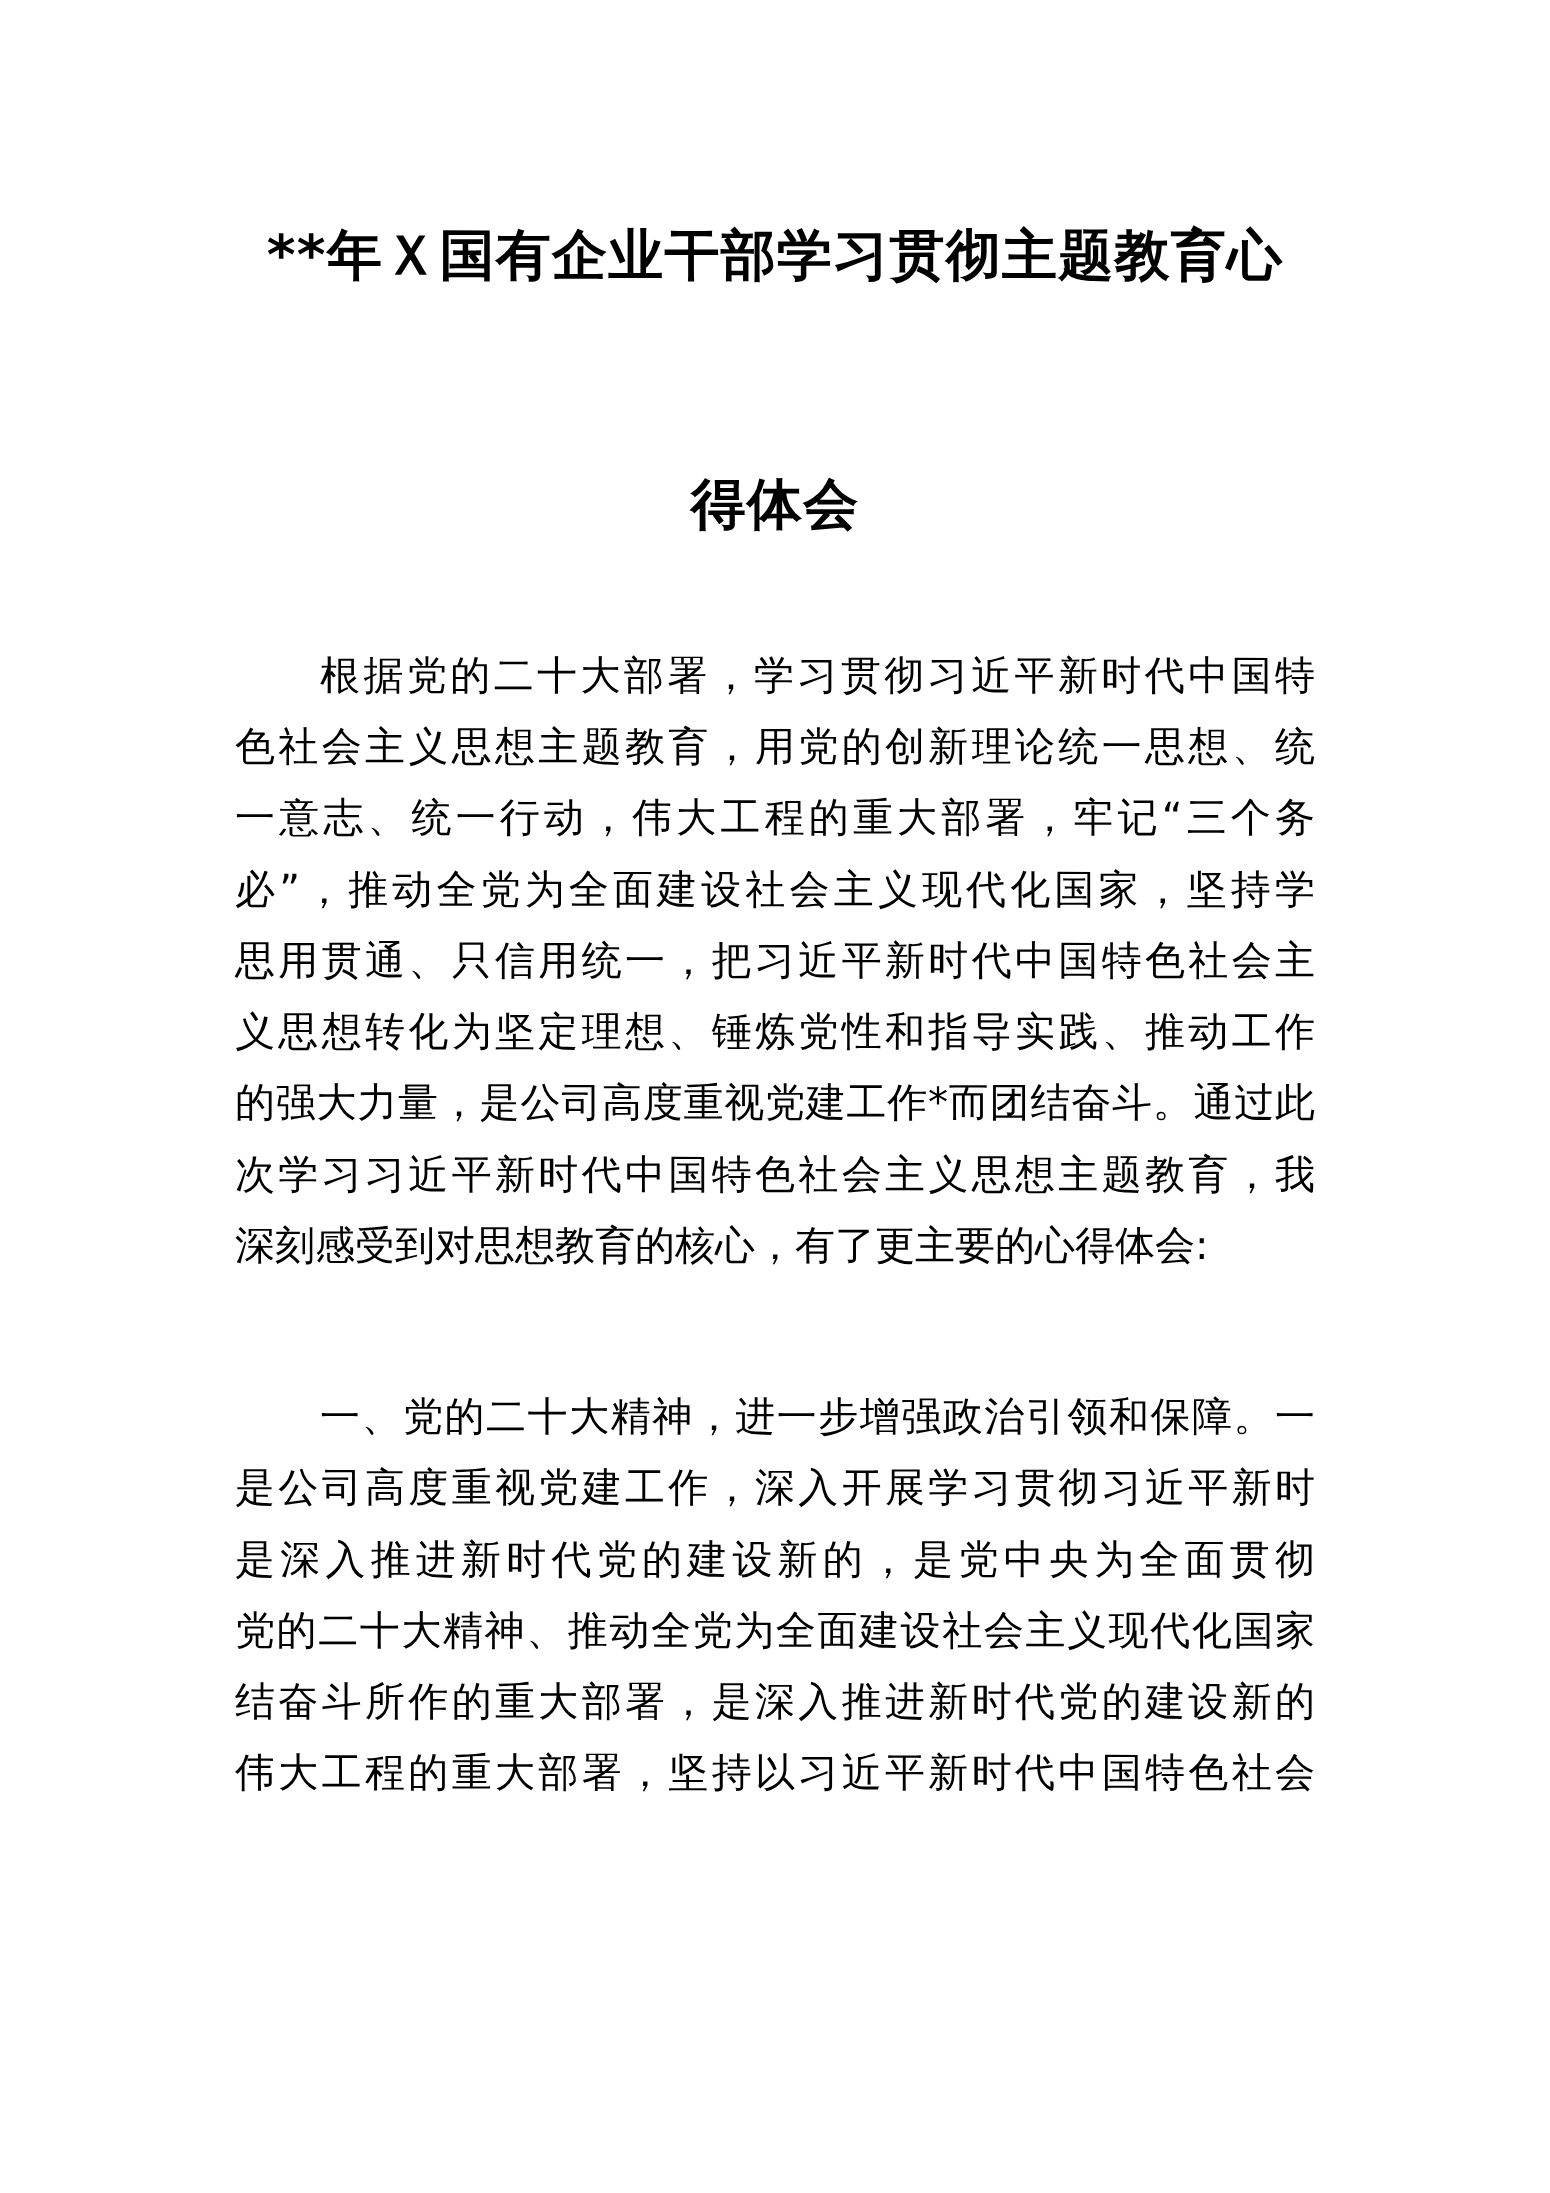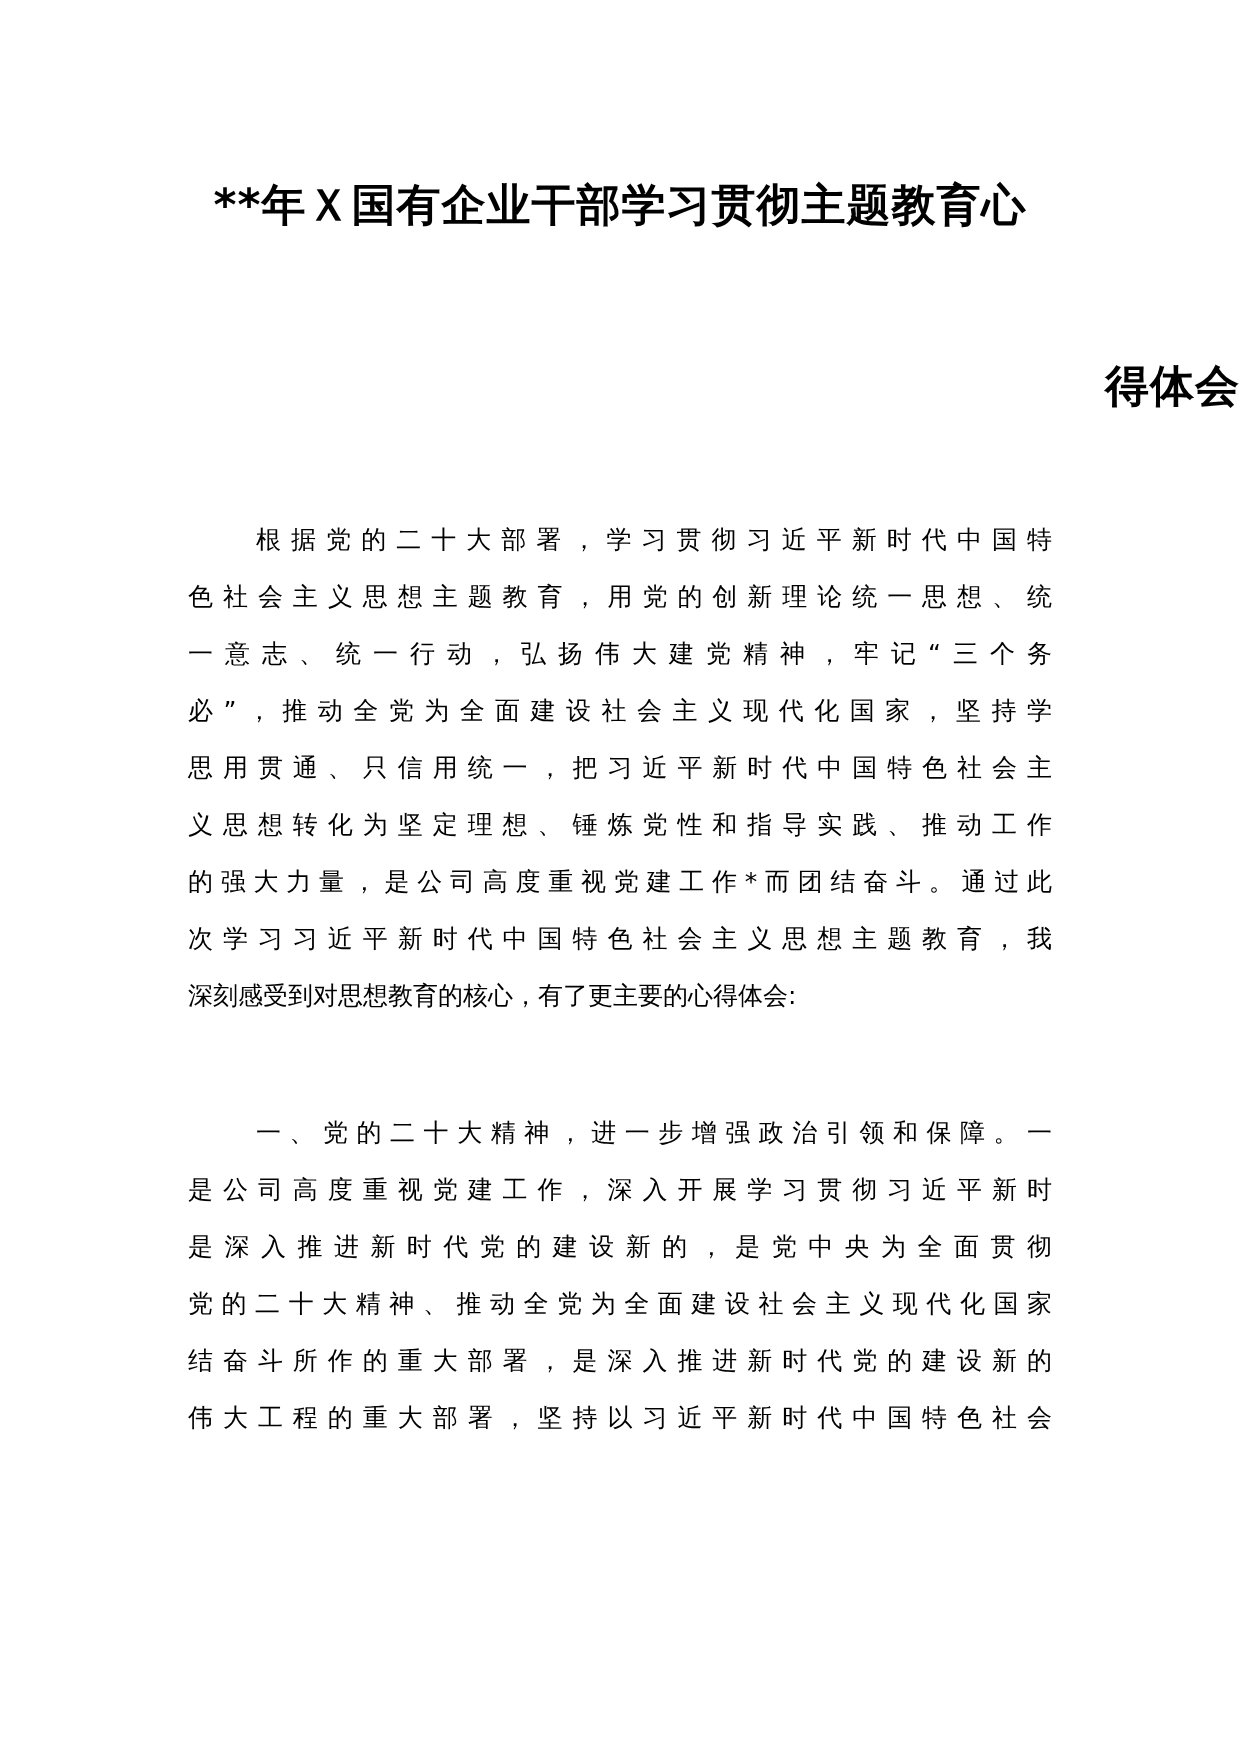--- a/index.html
+++ b/index.html
@@ -2,38 +2,38 @@
 <html><head>
 <meta charset="utf-8">
 <style>
   html, body { margin: 0; padding: 0; background: #ffffff; }
   body { width: 1240px; height: 1754px; position: relative; overflow: hidden;
          font-family: "DejaVu Sans", "Liberation Sans", sans-serif; color: #000; }
   .page { position: absolute; left: 0; top: 0; width: 1012px; height: 1754px; background: #fff; }
   .title-line { position: absolute; left: 0; width: 1240px; text-align: center;
                 font-weight: bold; font-size: 44px; letter-spacing: 1px; line-height: 60px; }
   .t1 { top: 175px; }
-  .t2 { top: 356px; text-align: right; }
-  .body-line { position: absolute; left: 188px; width: 864px; font-size: 25px;
+  .t2 { top: 374px; }
+  .body-line { position: absolute; left: 188px; width: 864px; font-size: 32px;
                line-height: 40px; white-space: nowrap; text-align: justify;
                text-align-last: justify; }
   .body-line.last { text-align-last: left; }
   .body-line.indent { padding-left: 68px; width: 796px; }
 </style>
 </head>
 <body>
 
 <div class="page">
   <div class="title-line t1">**年Ｘ国有企业干部学习贯彻主题教育心</div>
   <div class="title-line t2">得体会</div>
 
   <div>
     <div class="body-line indent" style="top:520px">根据党的二十大部署，学习贯彻习近平新时代中国特</div>
     <div class="body-line" style="top:577px">色社会主义思想主题教育，用党的创新理论统一思想、统</div>
-    <div class="body-line" style="top:634px">一意志、统一行动，弘扬伟大建党精神，牢记“三个务</div>
+    <div class="body-line" style="top:634px">一意志、统一行动，伟大工程的重大部署，牢记“三个务</div>
     <div class="body-line" style="top:691px">必”，推动全党为全面建设社会主义现代化国家，坚持学</div>
     <div class="body-line" style="top:748px">思用贯通、只信用统一，把习近平新时代中国特色社会主</div>
     <div class="body-line" style="top:805px">义思想转化为坚定理想、锤炼党性和指导实践、推动工作</div>
     <div class="body-line" style="top:862px">的强大力量，是公司高度重视党建工作*而团结奋斗。通过此</div>
     <div class="body-line" style="top:919px">次学习习近平新时代中国特色社会主义思想主题教育，我</div>
     <div class="body-line last" style="top:976px">深刻感受到对思想教育的核心，有了更主要的心得体会:</div>
   </div>
 
   <div>
     <div class="body-line indent" style="top:1113px">一、党的二十大精神，进一步增强政治引领和保障。一</div>

